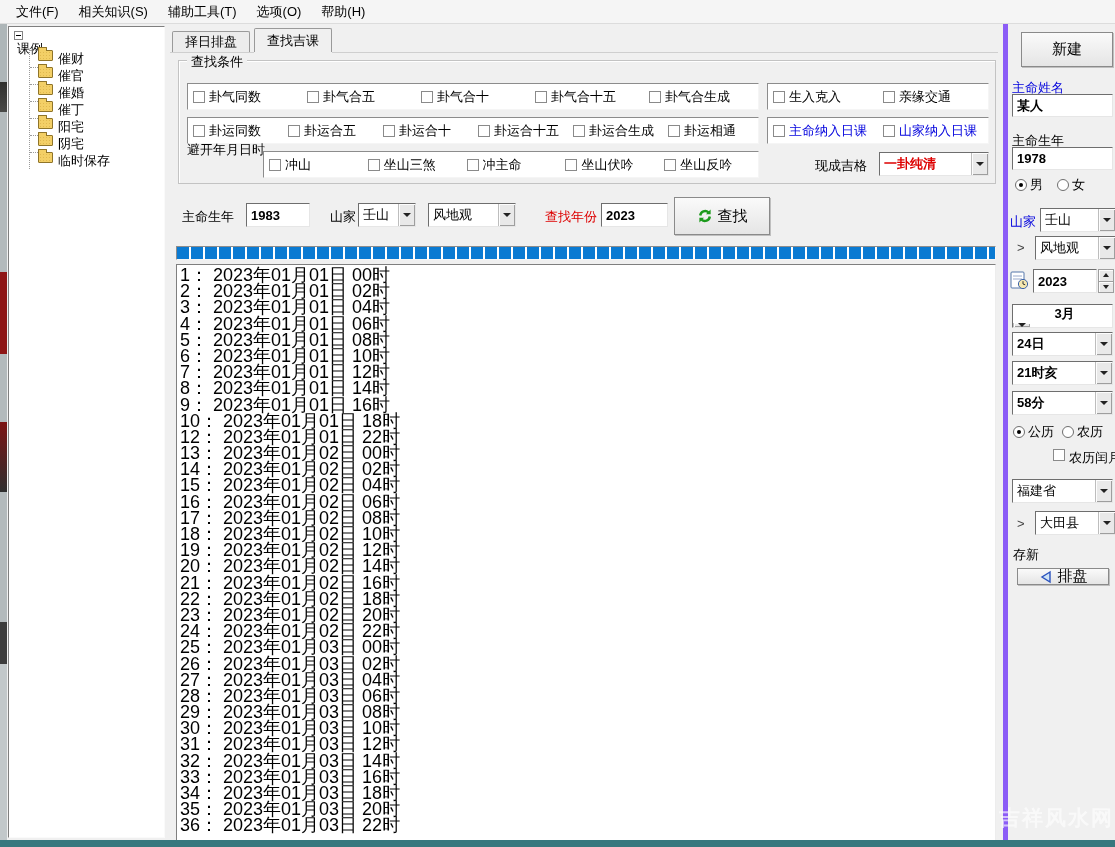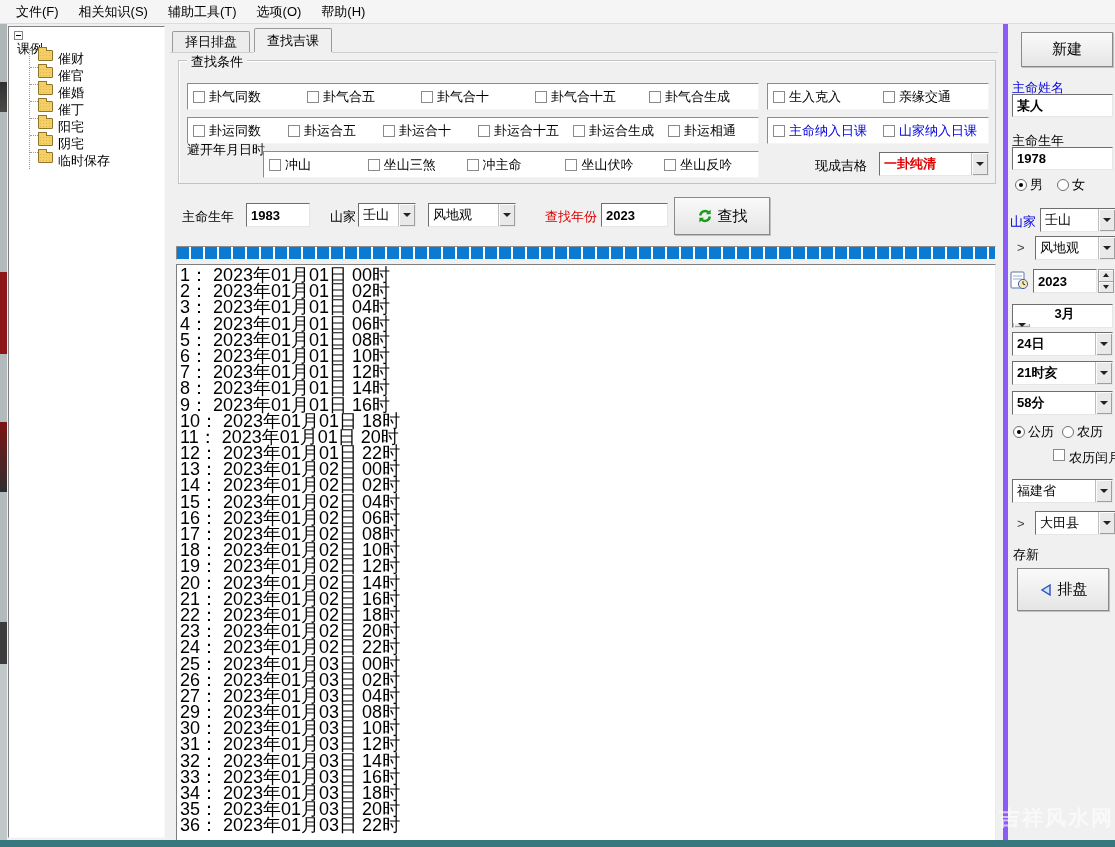--- a/index.html
+++ b/index.html
@@ -143,21 +143,21 @@
   #s-month-dd  { left:4px; top:280px; width:101px; height:24px;flex-direction:column; }
   #s-day-dd    { left:4px; top:308px; width:101px; height:24px; }
   #s-hour-dd   { left:4px; top:337px; width:101px; height:24px; }
   #s-min-dd    { left:4px; top:367px; width:101px; height:24px; }
   #s-caltype   { left:5px; top:399px; display:flex; gap:8px;text-align:right; }
   #s-leap      { left:5px; top:425px; display:flex; align-items:flex-start;padding-left:40px; }
   #s-prov-dd   { left:4px; top:455px; width:101px; height:24px; }
   #s-arrow2    { left:9px; top:492px; color:#444; }
   #s-cnty-dd   { left:27px; top:487px; width:81px; height:24px; }
   #s-save-lb   { left:5px; top:522px; }
-  #paipan-btn  { left:9px; top:544px; width:92px; height:43px; }
+  #paipan-btn  { left:9px; top:544px; width:92px; height:17px; }
   #watermark   { right:1px; bottom:9px; font-size:21px; font-weight:700;
     color:rgba(255,255,255,0.62); letter-spacing:2px; white-space:nowrap; }
 
   .dd-strong .dd-text { font-weight:700; }
   .radio-lb { display:flex; align-items:center; white-space:nowrap; }
   .radio { width:12px; height:12px; border-radius:50%; border:1px solid #6e6e6e;
     background:#fff; position:relative; margin-right:3px; flex:none; }
   .radio.checked::after { content:""; position:absolute; left:3px; top:3px;
     width:4px; height:4px; border-radius:50%; background:#000; }
 
@@ -378,37 +378,37 @@
   <div class="result-row">1： 2023年01月01日 00时</div>
       <div class="result-row">2： 2023年01月01日 02时</div>
       <div class="result-row">3： 2023年01月01日 04时</div>
       <div class="result-row">4： 2023年01月01日 06时</div>
       <div class="result-row">5： 2023年01月01日 08时</div>
       <div class="result-row">6： 2023年01月01日 10时</div>
       <div class="result-row">7： 2023年01月01日 12时</div>
       <div class="result-row">8： 2023年01月01日 14时</div>
       <div class="result-row">9： 2023年01月01日 16时</div>
       <div class="result-row">10： 2023年01月01日 18时</div>
-      <div class="result-row">11： 2023年01月01日 20时</div>
       <div class="result-row">12： 2023年01月01日 22时</div>
       <div class="result-row">13： 2023年01月02日 00时</div>
       <div class="result-row">14： 2023年01月02日 02时</div>
       <div class="result-row">15： 2023年01月02日 04时</div>
       <div class="result-row">16： 2023年01月02日 06时</div>
       <div class="result-row">17： 2023年01月02日 08时</div>
       <div class="result-row">18： 2023年01月02日 10时</div>
       <div class="result-row">19： 2023年01月02日 12时</div>
       <div class="result-row">20： 2023年01月02日 14时</div>
       <div class="result-row">21： 2023年01月02日 16时</div>
       <div class="result-row">22： 2023年01月02日 18时</div>
       <div class="result-row">23： 2023年01月02日 20时</div>
       <div class="result-row">24： 2023年01月02日 22时</div>
       <div class="result-row">25： 2023年01月03日 00时</div>
       <div class="result-row">26： 2023年01月03日 02时</div>
       <div class="result-row">27： 2023年01月03日 04时</div>
+      <div class="result-row">28： 2023年01月03日 06时</div>
       <div class="result-row">29： 2023年01月03日 08时</div>
       <div class="result-row">30： 2023年01月03日 10时</div>
       <div class="result-row">31： 2023年01月03日 12时</div>
       <div class="result-row">32： 2023年01月03日 14时</div>
       <div class="result-row">33： 2023年01月03日 16时</div>
       <div class="result-row">34： 2023年01月03日 18时</div>
       <div class="result-row">35： 2023年01月03日 20时</div>
       <div class="result-row">36： 2023年01月03日 22时</div>
     </div>
 </div>

